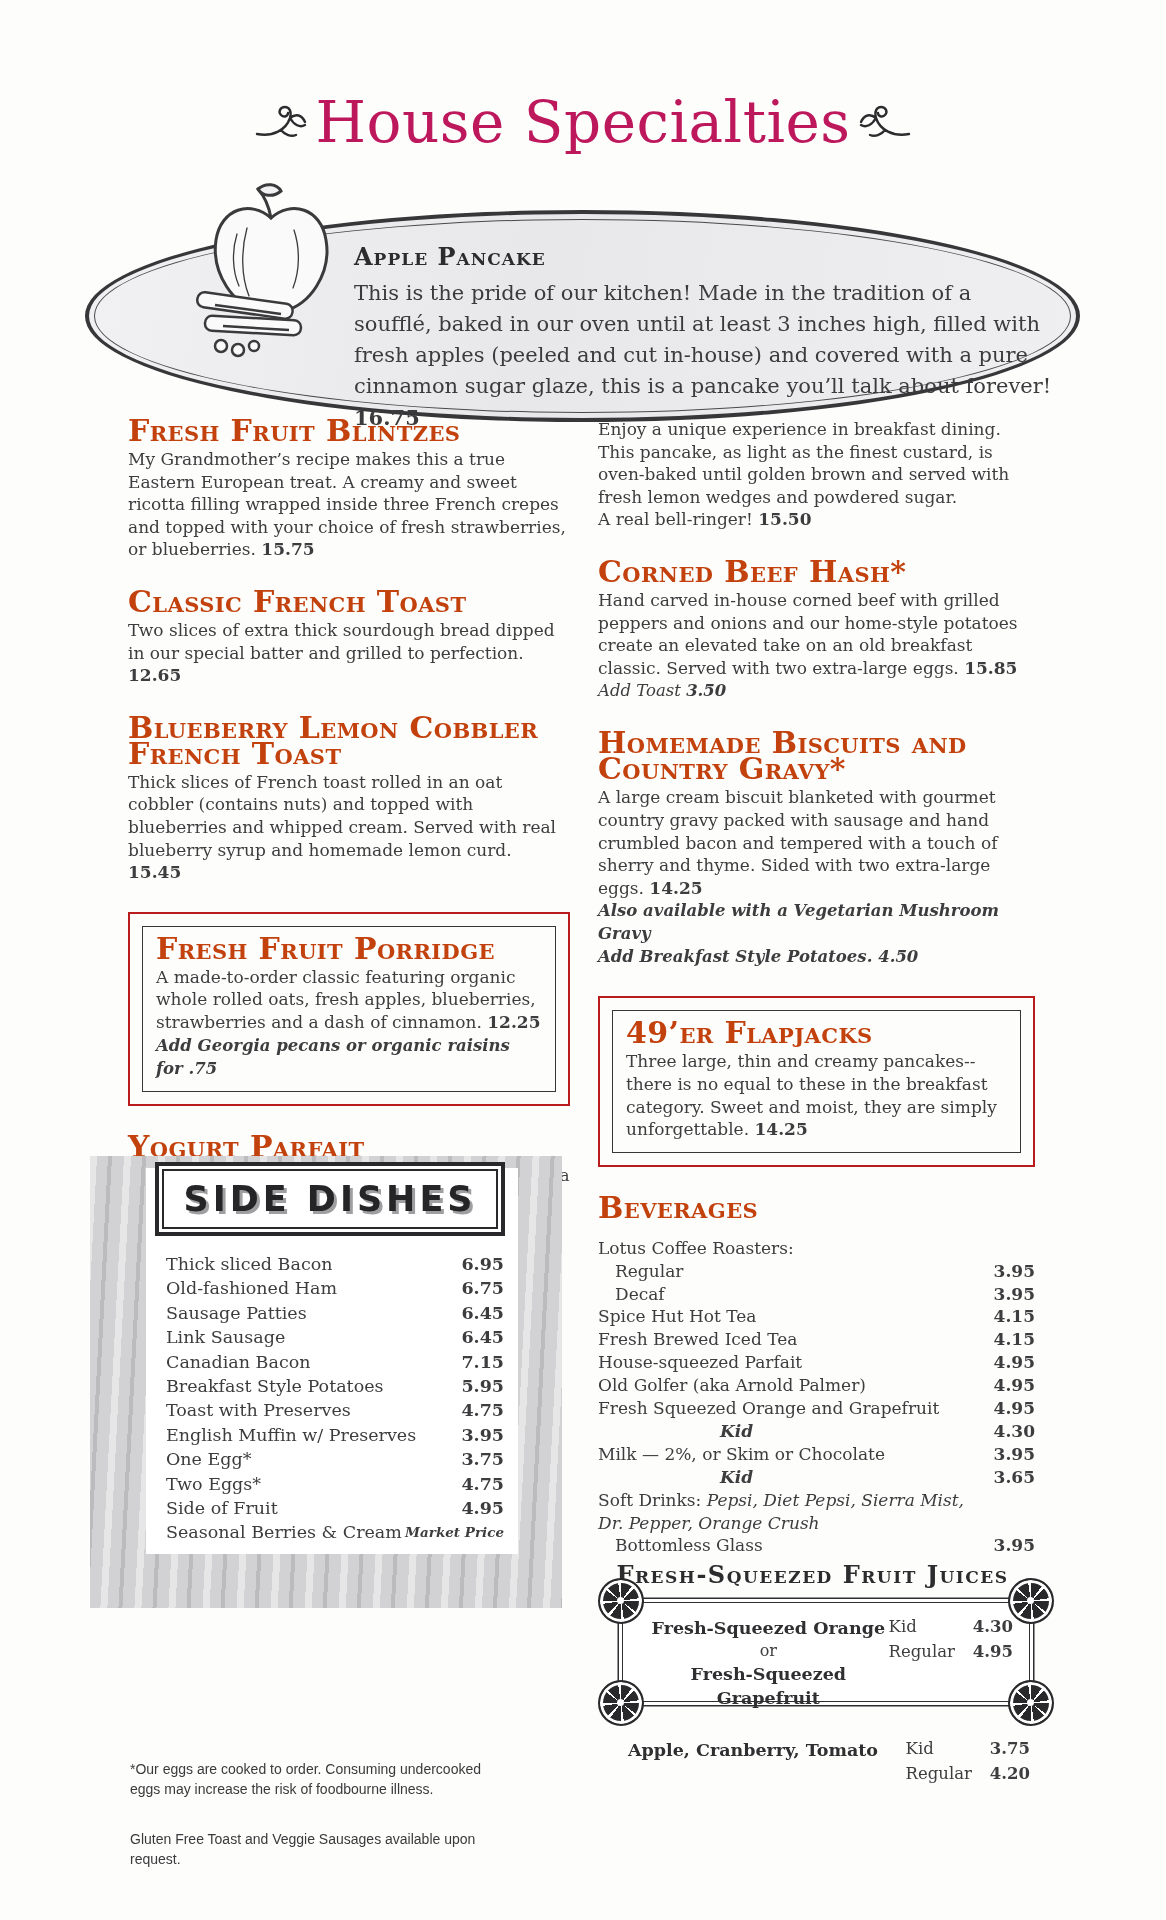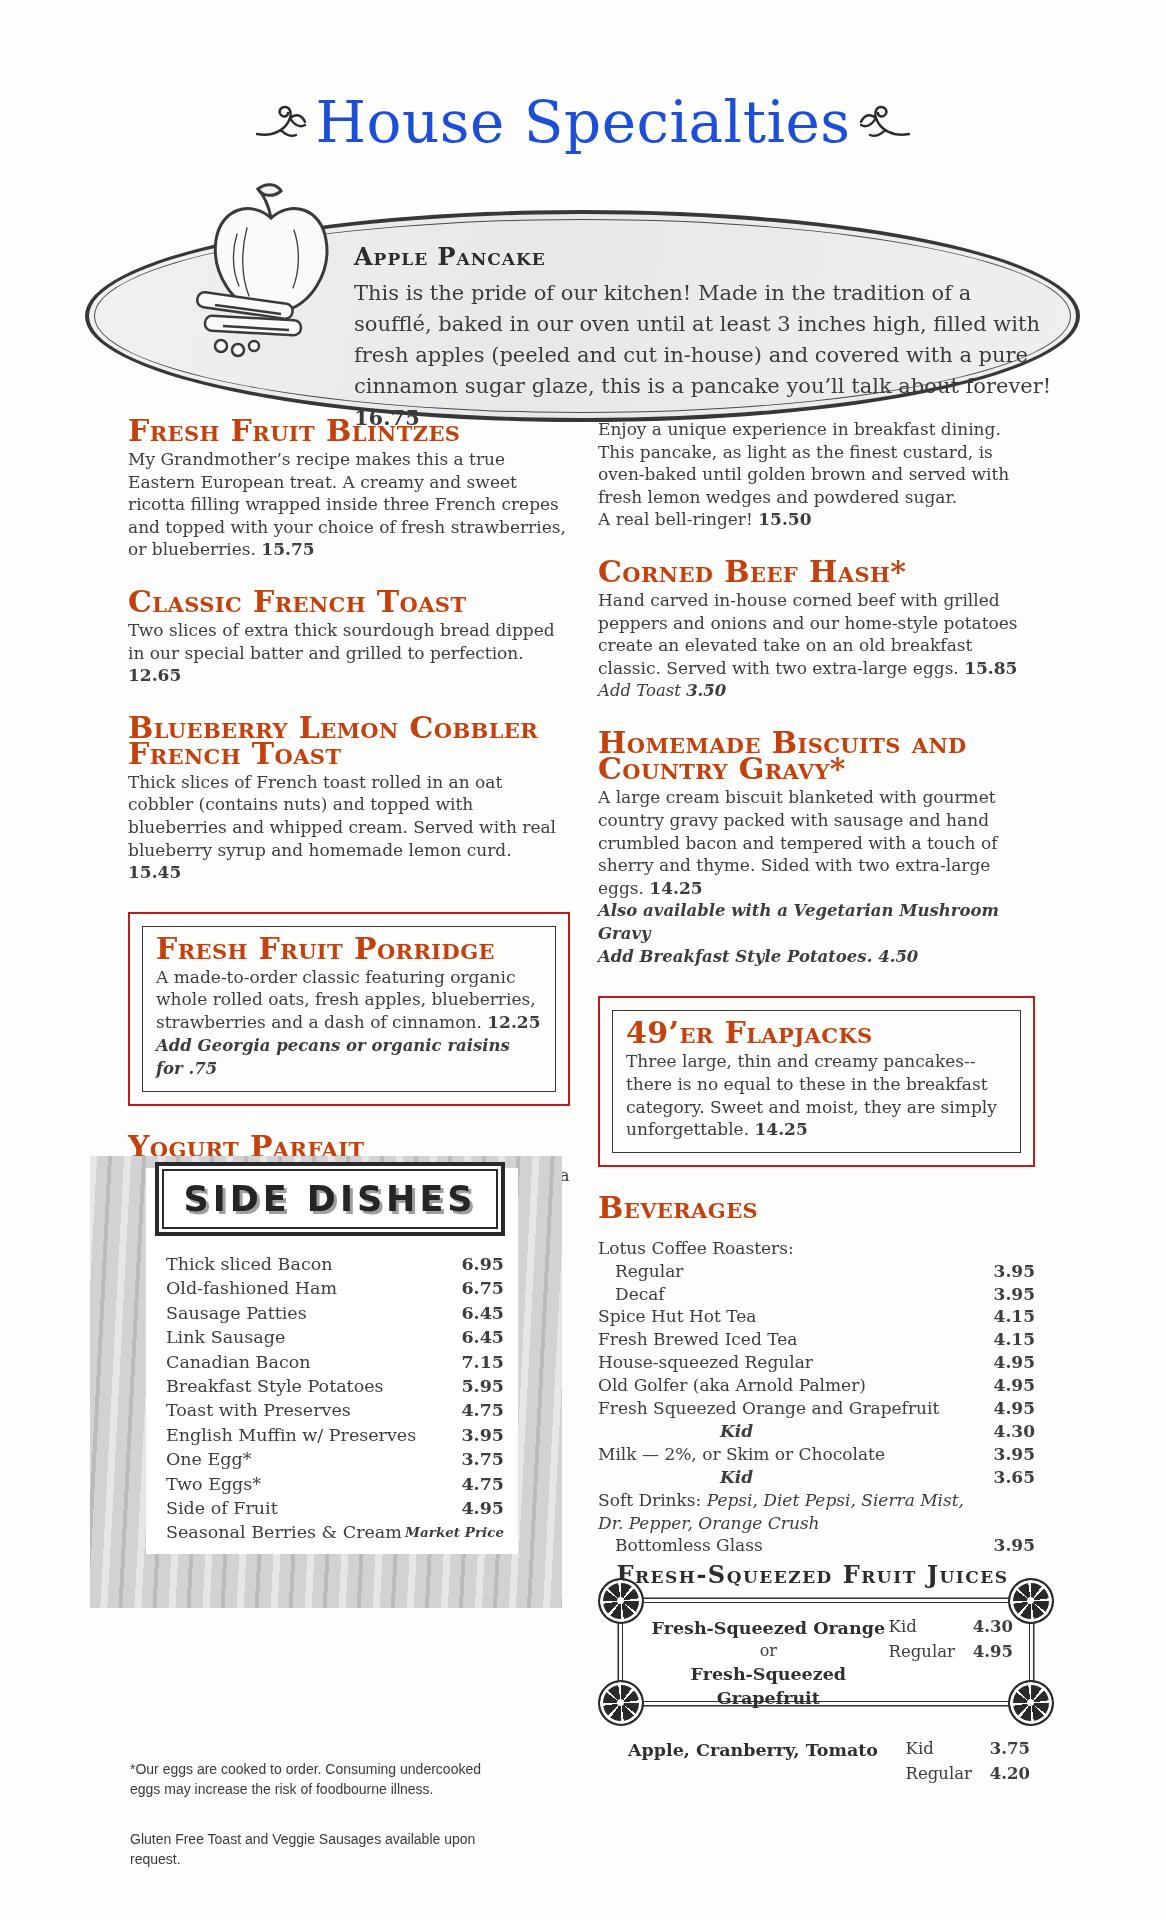--- a/index.html
+++ b/index.html
@@ -2,21 +2,21 @@
 <html><head>
 <meta charset="utf-8">
 <style>
   * { margin:0; padding:0; box-sizing:border-box; }
   body { background:#ffffff; font-family:"DejaVu Serif", serif; }
   .page { position:relative; width:1166px; height:1920px; background:#fdfdfc; color:#3d3d3f; overflow:hidden; }
   .price { font-weight:bold; }
 
   
   .title-row { position:absolute; top:88px; left:0; width:100%; display:flex; justify-content:center; align-items:center; gap:8px; }
-  .title-text { font-size:58px; color:#1d4ed8; letter-spacing:0.5px; }
+  .title-text { font-size:58px; color:#be185d; letter-spacing:0.5px; }
   .orn { width:52px; height:40px; }
   .orn.left { transform:scaleX(-1); }
 
   
   .oval { position:absolute; left:85px; top:210px; width:995px; height:212px; border:4px solid #37373a;
           border-radius:50%; background:linear-gradient(100deg,#f1f1f3,#e8e8ea 45%,#efeff1); }
   .oval-inner { position:absolute; inset:5px; border:1px solid #4a4a4d; border-radius:50%; }
   .oval-text { position:absolute; left:265px; top:28px; width:700px; }
   .featured-name { font-variant:small-caps; font-weight:600; font-size:24px; letter-spacing:1px; color:#2c2c2e; margin-bottom:7px; }
   .featured-desc { font-size:21px; line-height:31px; color:#3b3b3d; }
@@ -189,21 +189,21 @@
           </div>
           <div class="bev-row">
             <span class="bev-label">Spice Hut Hot Tea</span>
             <span class="bev-price">4.15</span>
           </div>
           <div class="bev-row">
             <span class="bev-label">Fresh Brewed Iced Tea</span>
             <span class="bev-price">4.15</span>
           </div>
           <div class="bev-row">
-            <span class="bev-label">House-squeezed Regular</span>
+            <span class="bev-label">House-squeezed Parfait</span>
             <span class="bev-price">4.95</span>
           </div>
           <div class="bev-row">
             <span class="bev-label">Old Golfer (aka Arnold Palmer)</span>
             <span class="bev-price">4.95</span>
           </div>
           <div class="bev-row">
             <span class="bev-label">Fresh Squeezed Orange and Grapefruit</span>
             <span class="bev-price">4.95</span>
           </div>

